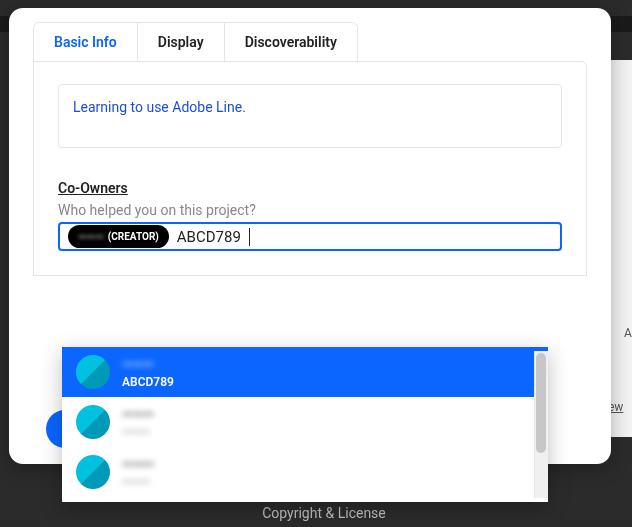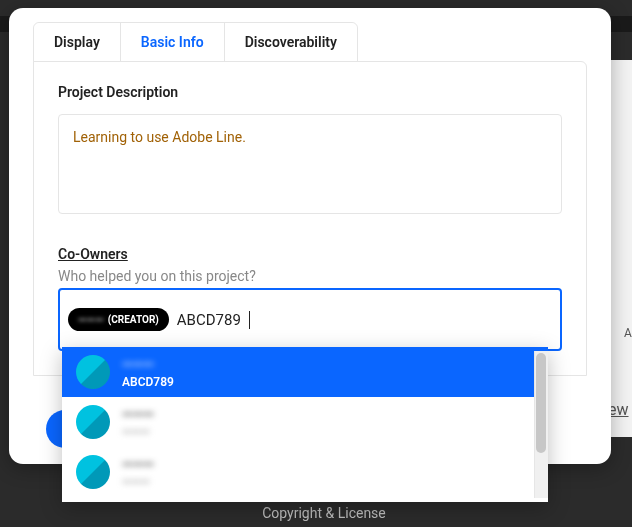--- a/index.html
+++ b/index.html
@@ -1,49 +1,49 @@
 <!DOCTYPE html>
 <html><head>
 <meta charset="utf-8">
 <style>
   * { box-sizing: border-box; margin: 0; padding: 0; font-family: -apple-system, BlinkMacSystemFont, "Segoe UI", Roboto, Helvetica, Arial, sans-serif; }
   html, body { width: 632px; height: 527px; overflow: hidden; }
   .backdrop { position: absolute; inset: 0; background: #2b2b2b; }
   .strip-dark { position:absolute; left:0; right:0; top:16px; height:16px; background:#1a1a1a; }
   .strip-light { position:absolute; left:600px; right:0; top:60px; bottom:90px; background:#f3f3f3; }
   .bg-text1 { position:absolute; left:624px; top:326px; font-size:12px; color:#555; }
-  .bg-text2 { position:absolute; left:608px; top:400px; font-size:16px; color:#555;text-decoration:underline; }
+  .bg-text2 { position:absolute; left:608px; top:400px; font-size:12px; color:#555;text-decoration:underline; }
   .copyright { position:absolute; bottom:6px; left:16px; right:0; text-align:center; font-size:14px; color:#bbb; }
   .modal {
     position:absolute; left:9px; top:8px; width:602px; height:456px;
     background:#fff; border-radius:14px; padding:14px 24px 20px 24px;
     box-shadow:0 4px 20px rgba(0,0,0,.3);
   }
   .tabs { display:flex; border:1px solid #e5e5e5; border-radius:6px 6px 0 0; width:max-content; }
   .tab {
     padding:11px 20px; font-size:14px; font-weight:600; color:#222; cursor:pointer;
     border-right:1px solid #e5e5e5; background:#fff;
   }
   .tab:first-child { border-top-left-radius:6px; }
   .tab:last-child { border-right:none; border-top-right-radius:6px; }
   .tab.active { color:#0a66ff; }
   .panel {
     border:1px solid #e5e5e5; border-top:1px solid #e5e5e5;
     margin-top:-1px; border-radius:0 6px 0 0; padding:22px 24px 24px 24px;
   }
   .section-label { font-size:14px; font-weight:600; color:#222; margin-bottom:14px; }
   .desc-box {
-    width:100%; height:100px; border:1px solid #e5e5e5; border-radius:4px;
-    padding:14px; font-size:14px; color:#a16207; resize:none; outline:none;
+    width:100%; height:64px; border:1px solid #e5e5e5; border-radius:4px;
+    padding:14px; font-size:14px; color:#1d4ed8; resize:none; outline:none;
   }
   .coowners-block { margin-top:28px; }
   .sub-label { font-size:14px; color:#888; margin-top:6px; margin-bottom:4px; }
   .co-input-wrap {
     position:relative; display:flex; align-items:center; gap:8px;
-    border:2px solid #0a66ff; border-radius:4px; padding:18px 8px; background:#fff;
+    border:2px solid #0a66ff; border-radius:4px; padding:1px 8px; background:#fff;
   }
   .chip {
     display:flex; align-items:center; gap:4px; background:#000; color:#fff;
     font-size:11px; font-weight:700; padding:5px 10px; border-radius:12px;
   }
   .chip-name { filter: blur(2px); letter-spacing:.2px; }
   .chip-role { font-size:10px; }
   .caret { width:1px; height:18px; background:#222; animation:blink 1s step-end infinite; }
   @keyframes blink { 50% { opacity:0; } }
   .dropdown {
@@ -79,27 +79,26 @@
 <div class="backdrop"></div>
 <div class="strip-dark"></div>
 <div class="strip-light"></div>
 <div class="bg-text1">A</div>
 <div class="bg-text2">ew</div>
 <div class="copyright">Copyright &amp; License</div>
 
 <div class="modal">
 
   <div class="tabs">
+    <div class="tab active">Basic Info</div>
     <div class="tab">Display</div>
-    <div class="tab active">Basic Info</div>
     <div class="tab">Discoverability</div>
   </div>
 
   <div class="panel">
-    <div class="section-label">Project Description</div>
     <textarea class="desc-box" style="">Learning to use Adobe Line.</textarea>
 
     <div class="coowners-block">
       <div class="section-label" style="margin-bottom:4px;text-decoration:underline;">Co-Owners</div>
       <div class="sub-label">Who helped you on this project?</div>
 
       <div class="co-input-wrap">
         <span class="chip">
           <span class="chip-name">———</span>
           <span class="chip-role">(CREATOR)</span>

